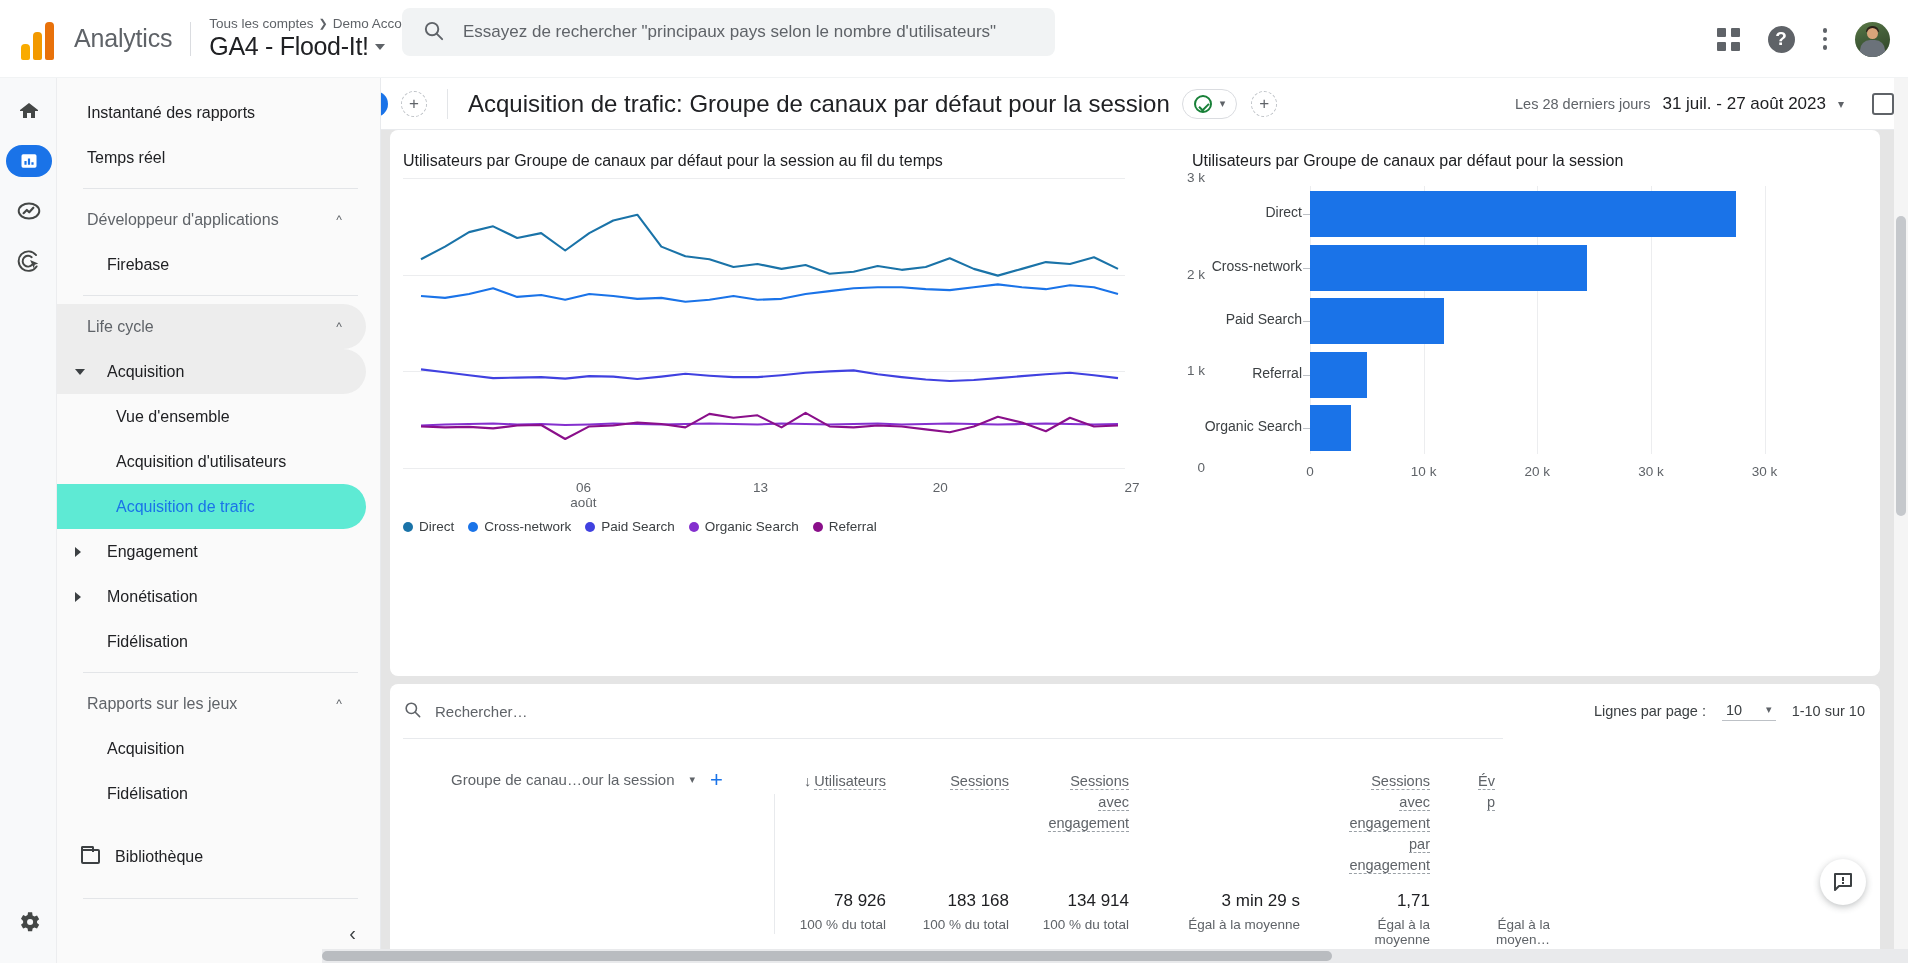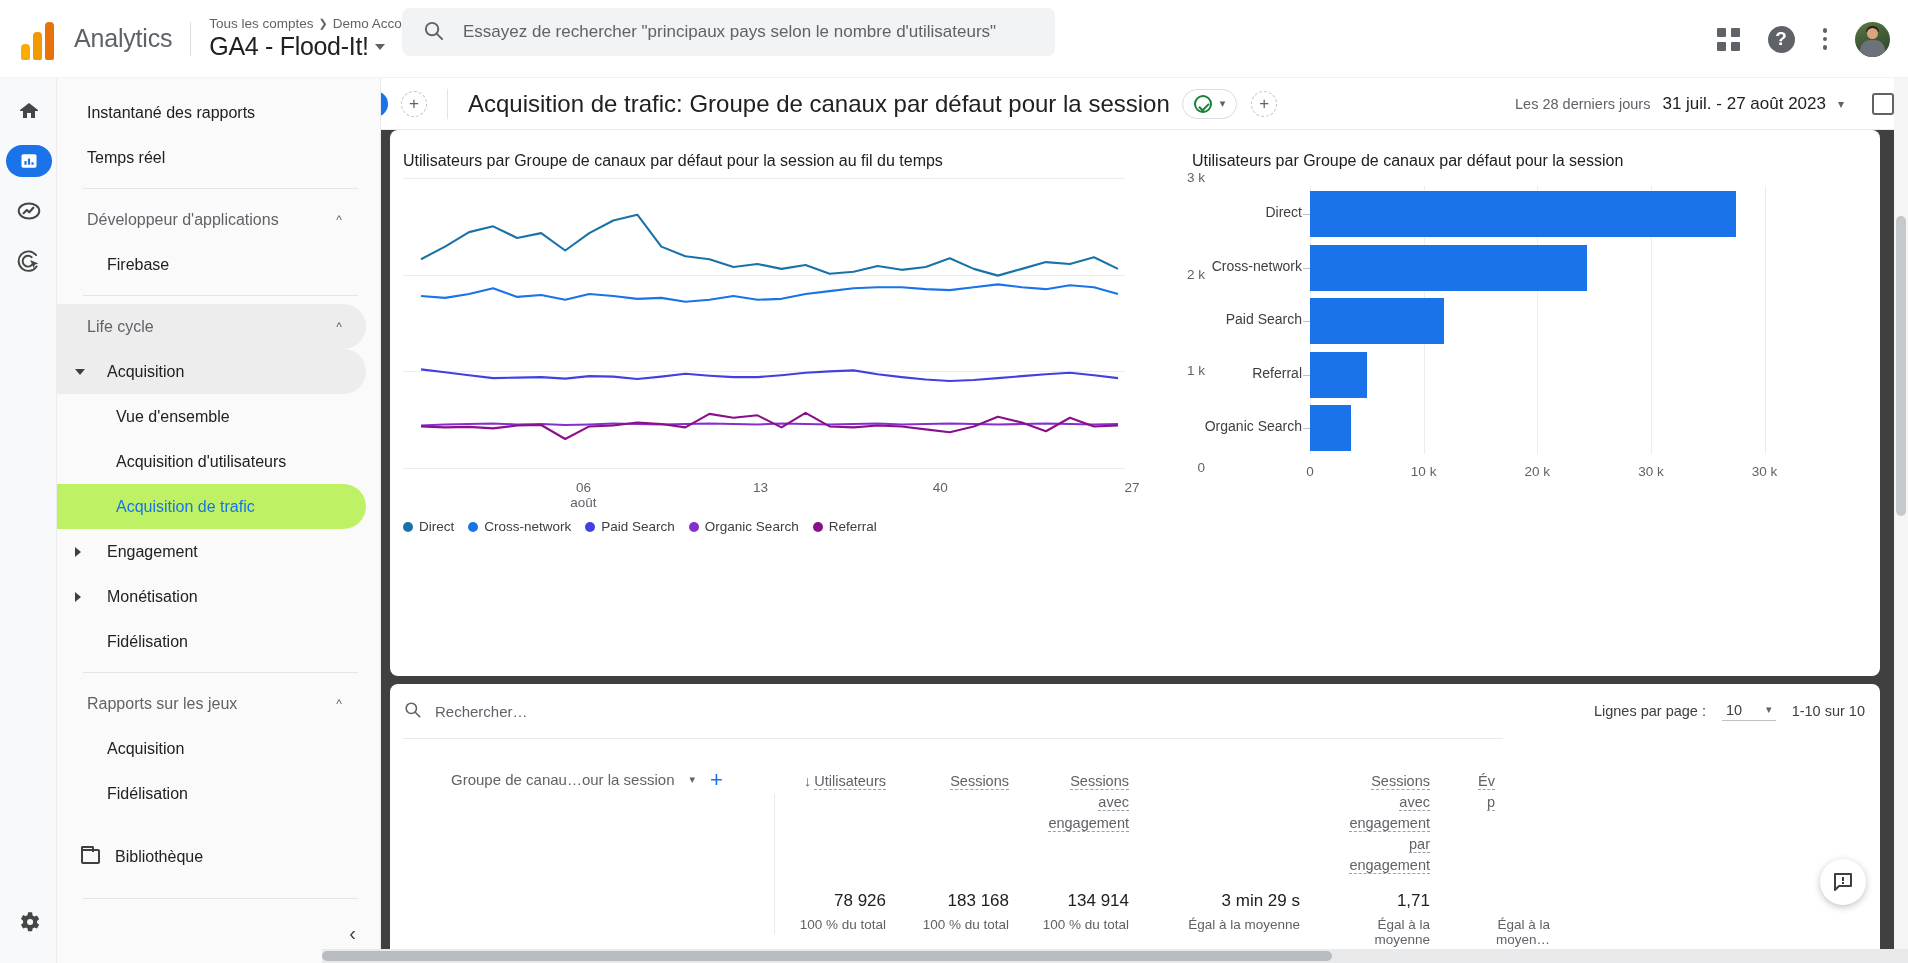--- a/index.html
+++ b/index.html
@@ -67,21 +67,21 @@
     background:#fafafa; border-right:1px solid #e8eaed; z-index:19;
     font-size:16px; overflow:hidden;
   }
   .nav-item{ height:45px; display:flex; align-items:center; border-radius:0 23px 23px 0;
      margin-right:14px; cursor:pointer; position:relative;}
   .nav-label{ color:#202124; }
   .nav-l1{ padding-left:30px; }
   .nav-l2{ padding-left:50px; }
   .nav-l3{ padding-left:59px; }
   .nav-section{ color:#5f6368; }
-  .nav-item.sel-blue{ background:#bef264; }
+  .nav-item.sel-blue{ background:#5eead4; }
   .nav-item.sel-blue .nav-label{ color:#1a73e8; }
   .nav-item.sel-grey{ background:#ededed; }
   .nav-divider{ height:1px; background:#e3e5e8; margin:8px 22px 8px 26px;}
   .chev{ position:absolute; right:24px; color:#5f6368; font-size:12px; }
   .tri{ position:absolute; left:18px; width:0;height:0; }
   .tri.down{ border-left:5px solid transparent;border-right:5px solid transparent;border-top:6px solid #3c4043;}
   .tri.right{ border-top:5px solid transparent;border-bottom:5px solid transparent;border-left:6px solid #3c4043;}
   .folder-ic{ position:absolute; left:24px; width:19px;height:15px;border:2px solid #3c4043;border-radius:2px;}
   .folder-ic:before{ content:""; position:absolute; left:-2px; top:-5px; width:9px;height:4px;
       border:2px solid #3c4043;border-bottom:none;border-radius:2px 2px 0 0;}
@@ -105,21 +105,21 @@
   .check-circ:after{content:"";position:absolute;left:3px;top:6px;width:8px;height:4px;
      border-left:2px solid #188038;border-bottom:2px solid #188038;transform:rotate(-45deg);}
   #cmp-add{ width:26px;height:26px;border-radius:50%;border:1px dashed #bdc1c6;color:#5f6368;
      font-size:17px; display:flex;align-items:center;justify-content:center; margin-left:14px;}
   #date-area{ position:absolute; right:64px; display:flex; align-items:center; gap:12px;}
   #date-compare{ font-size:14.5px; color:#5f6368; }
   #date-range{ font-size:17px; color:#202124; }
   #share-ic{ position:absolute; right:14px; width:22px;height:22px;border:2px solid #5f6368;border-radius:3px;}
 
   
-  #content{ position:absolute; left:381px; top:130px; width:1527px; height:833px; background:#404040; overflow:hidden; z-index:10;}
+  #content{ position:absolute; left:381px; top:130px; width:1527px; height:833px; background:#e5e5e5; overflow:hidden; z-index:10;}
   #card-row{ position:absolute; left:9px; top:0px; width:1490px; height:546px;
      background:#fff; border-radius:8px; display:flex;}
   .chart-pane{ position:relative; }
   #pane-left{ width:790px; }
   #pane-right{ width:700px; }
   .chart-title{ position:absolute; left:0; top:22px; font-size:16px; color:#202124; white-space:nowrap;}
   #pane-left .chart-title{ left:13px; }
   #pane-right .chart-title{ left:12px; }
 
   
@@ -357,21 +357,21 @@
           <div class="yt" style="top: 290px;">0</div>
           <svg width="760" height="292" style="position: absolute; left: 0px; top: 0px;">
             <polyline points="18,81.20000000000002 42.03448275862069,68.63333333333335 66.06896551724138,54.133333333333326 90.10344827586206,48.333333333333314 114.13793103448276,59.93333333333334 138.17241379310346,55.099999999999994 162.20689655172413,72.5 186.24137931034483,55.099999999999994 210.27586206896552,42.53333333333333 234.31034482758622,36.73333333333335 258.3448275862069,68.63333333333335 282.37931034482756,78.30000000000001 306.41379310344826,81.20000000000002 330.44827586206895,88.93333333333334 354.48275862068965,86.03333333333333 378.51724137931035,90.86666666666667 402.55172413793105,87 426.5862068965517,95.69999999999999 450.62068965517244,93.76666666666668 474.6551724137931,87.96666666666667 498.68965517241384,91.83333333333334 522.7241379310344,88.93333333333334 546.7586206896551,80.23333333333332 570.7931034482759,90.86666666666667 594.8275862068965,97.63333333333333 618.8620689655172,90.86666666666667 642.8965517241379,84.10000000000002 666.9310344827586,86.03333333333333 690.9655172413793,79.26666666666665 715,90.86666666666667" fill="none" stroke="#1a73a8" stroke-width="2.1" stroke-linejoin="round"></polyline>
             <polyline points="18,117.93333333333331 42.03448275862069,119.86666666666667 66.06896551724138,116 90.10344827586206,110.19999999999999 114.13793103448276,118.9 138.17241379310346,116.96666666666667 162.20689655172413,121.80000000000001 186.24137931034483,116 210.27586206896552,117.93333333333331 234.31034482758622,120.83333333333331 258.3448275862069,119.86666666666667 282.37931034482756,123.73333333333332 306.41379310344826,121.80000000000001 330.44827586206895,117.93333333333331 354.48275862068965,121.80000000000001 378.51724137931035,120.83333333333331 402.55172413793105,116 426.5862068965517,113.1 450.62068965517244,110.19999999999999 474.6551724137931,109.23333333333335 498.68965517241384,109.23333333333335 522.7241379310344,111.16666666666666 546.7586206896551,112.13333333333335 570.7931034482759,109.23333333333335 594.8275862068965,106.33333333333334 618.8620689655172,109.23333333333335 642.8965517241379,111.16666666666666 666.9310344827586,107.30000000000001 690.9655172413793,109.23333333333335 715,116" fill="none" stroke="#1a73e8" stroke-width="2.1" stroke-linejoin="round"></polyline>
             <polyline points="18,191.39999999999998 42.03448275862069,194.3 66.06896551724138,197.2 90.10344827586206,200.1 114.13793103448276,199.61666666666667 138.17241379310346,199.13333333333333 162.20689655172413,200.58333333333331 186.24137931034483,198.16666666666669 210.27586206896552,198.65 234.31034482758622,201.06666666666666 258.3448275862069,198.65 282.37931034482756,195.75 306.41379310344826,197.68333333333334 330.44827586206895,199.13333333333333 354.48275862068965,199.13333333333333 378.51724137931035,197.2 402.55172413793105,194.78333333333336 426.5862068965517,193.33333333333334 450.62068965517244,192.36666666666667 474.6551724137931,196.23333333333335 498.68965517241384,199.13333333333333 522.7241379310344,201.55 546.7586206896551,203 570.7931034482759,202.03333333333333 594.8275862068965,200.1 618.8620689655172,198.16666666666669 642.8965517241379,196.23333333333335 666.9310344827586,194.78333333333336 690.9655172413793,197.2 715,200.1" fill="none" stroke="#4041e0" stroke-width="2.1" stroke-linejoin="round"></polyline>
             <polyline points="18,247.46666666666667 42.03448275862069,246.5 66.06896551724138,246.01666666666665 90.10344827586206,245.53333333333333 114.13793103448276,246.5 138.17241379310346,246.01666666666665 162.20689655172413,246.98333333333332 186.24137931034483,246.5 210.27586206896552,245.53333333333333 234.31034482758622,246.01666666666665 258.3448275862069,246.5 282.37931034482756,246.01666666666665 306.41379310344826,245.53333333333333 330.44827586206895,246.01666666666665 354.48275862068965,246.5 378.51724137931035,245.53333333333333 402.55172413793105,246.01666666666665 426.5862068965517,246.5 450.62068965517244,246.01666666666665 474.6551724137931,245.53333333333333 498.68965517241384,246.5 522.7241379310344,246.01666666666665 546.7586206896551,245.53333333333333 570.7931034482759,246.01666666666665 594.8275862068965,246.5 618.8620689655172,246.01666666666665 642.8965517241379,245.53333333333333 666.9310344827586,246.01666666666665 690.9655172413793,246.5 715,246.01666666666665" fill="none" stroke="#8430ce" stroke-width="2.1" stroke-linejoin="round"></polyline>
             <polyline points="18,248.43333333333334 42.03448275862069,249.4 66.06896551724138,248.91666666666666 90.10344827586206,250.36666666666667 114.13793103448276,247.46666666666667 138.17241379310346,246.98333333333332 162.20689655172413,261 186.24137931034483,248.43333333333334 210.27586206896552,247.46666666666667 234.31034482758622,244.56666666666666 258.3448275862069,246.01666666666665 282.37931034482756,249.4 306.41379310344826,235.86666666666667 330.44827586206895,239.73333333333335 354.48275862068965,237.31666666666666 378.51724137931035,249.4 402.55172413793105,234.9 426.5862068965517,248.43333333333334 450.62068965517244,249.4 474.6551724137931,247.46666666666667 498.68965517241384,248.43333333333334 522.7241379310344,251.33333333333334 546.7586206896551,254.23333333333335 570.7931034482759,248.43333333333334 594.8275862068965,238.76666666666665 618.8620689655172,244.56666666666666 642.8965517241379,253.26666666666665 666.9310344827586,239.73333333333335 690.9655172413793,248.43333333333334 715,247.46666666666667" fill="none" stroke="#8a0f8a" stroke-width="2.1" stroke-linejoin="round"></polyline>
           </svg>
           <div class="xt" style="left: 160.401px; top: 302px; width: 40px;">06<br>août</div>
           <div class="xt" style="left: 337.439px; top: 302px; width: 40px;">13</div>
-          <div class="xt" style="left: 517.265px; top: 302px; width: 40px;">40</div>
+          <div class="xt" style="left: 517.265px; top: 302px; width: 40px;">20</div>
           <div class="xt" style="left: 709px; top: 302px; width: 40px;">27</div>
         </div>
       <div id="legend">
           <span class="lg">
             <span class="dot" style="background:#1a73a8"></span>
             <span>Direct</span>
           </span>
           <span class="lg">
             <span class="dot" style="background:#1a73e8"></span>
             <span>Cross-network</span>

